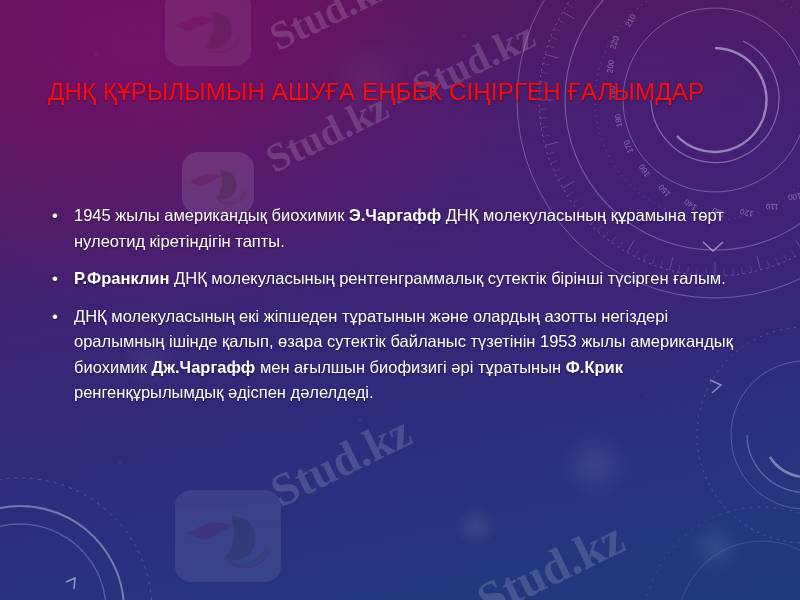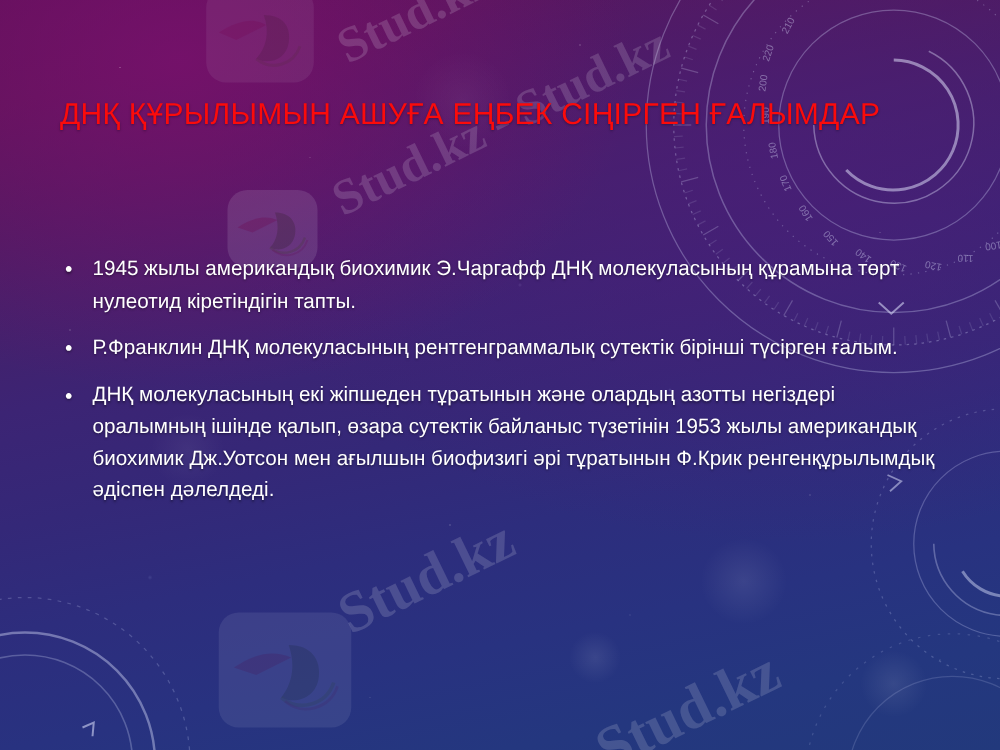--- a/index.html
+++ b/index.html
@@ -118,21 +118,21 @@
   .bullet-row:last-child { margin-bottom: 0; }
   .bullet-dot {
     flex: 0 0 auto;
     width: 22px;
     font-size: 17px;
     line-height: 25.5px;
     color: #ffffff;
     text-align: left;
   }
   .bullet-text { flex: 1 1 auto; }
-  .bullet-text b { font-weight: normal; }
+  .bullet-text b { font-weight: bold; }
 </style>
 </head>
 <body>
 
 <div id="slide">
 
   <div class="stars"></div>
 
   <div class="bokeh" style="left:560px; top:430px; width:70px; height:70px;"></div>
   <div class="bokeh" style="left:688px; top:520px; width:54px; height:54px;"></div>
@@ -389,18 +389,18 @@
       <span class="bullet-text"><span>1945 жылы американдық биохимик </span><b>Э.Чаргафф</b><span> ДНҚ молекуласының құрамына  төрт нулеотид кіретіндігін тапты.</span></span>
     </div>
 
     <div class="bullet-row">
       <span class="bullet-dot">•</span>
       <span class="bullet-text"><b>Р.Франклин</b><span> ДНҚ молекуласының рентгенграммалық сутектік бірінші түсірген ғалым.</span></span>
     </div>
 
     <div class="bullet-row">
       <span class="bullet-dot">•</span>
-      <span class="bullet-text"><span>ДНҚ молекуласының екі жіпшеден тұратынын және олардың азотты негіздері оралымның ішінде қалып, өзара сутектік байланыс түзетінін 1953 жылы американдық биохимик </span><b>Дж.Уотсон</b><span> мен ағылшын биофизигі әрі тұратынын </span><b>Ф.Крик</b><span> ренгенқұрылымдық әдіспен дәлелдеді.</span></span>
+      <span class="bullet-text"><span>ДНҚ молекуласының екі жіпшеден тұратынын және олардың азотты негіздері оралымның ішінде қалып, өзара сутектік байланыс түзетінін 1953 жылы американдық биохимик </span><b>Дж.Чаргафф</b><span> мен ағылшын биофизигі әрі тұратынын </span><b>Ф.Крик</b><span> ренгенқұрылымдық әдіспен дәлелдеді.</span></span>
     </div>
 
   </div>
 
 </div>
 
 </body></html>

